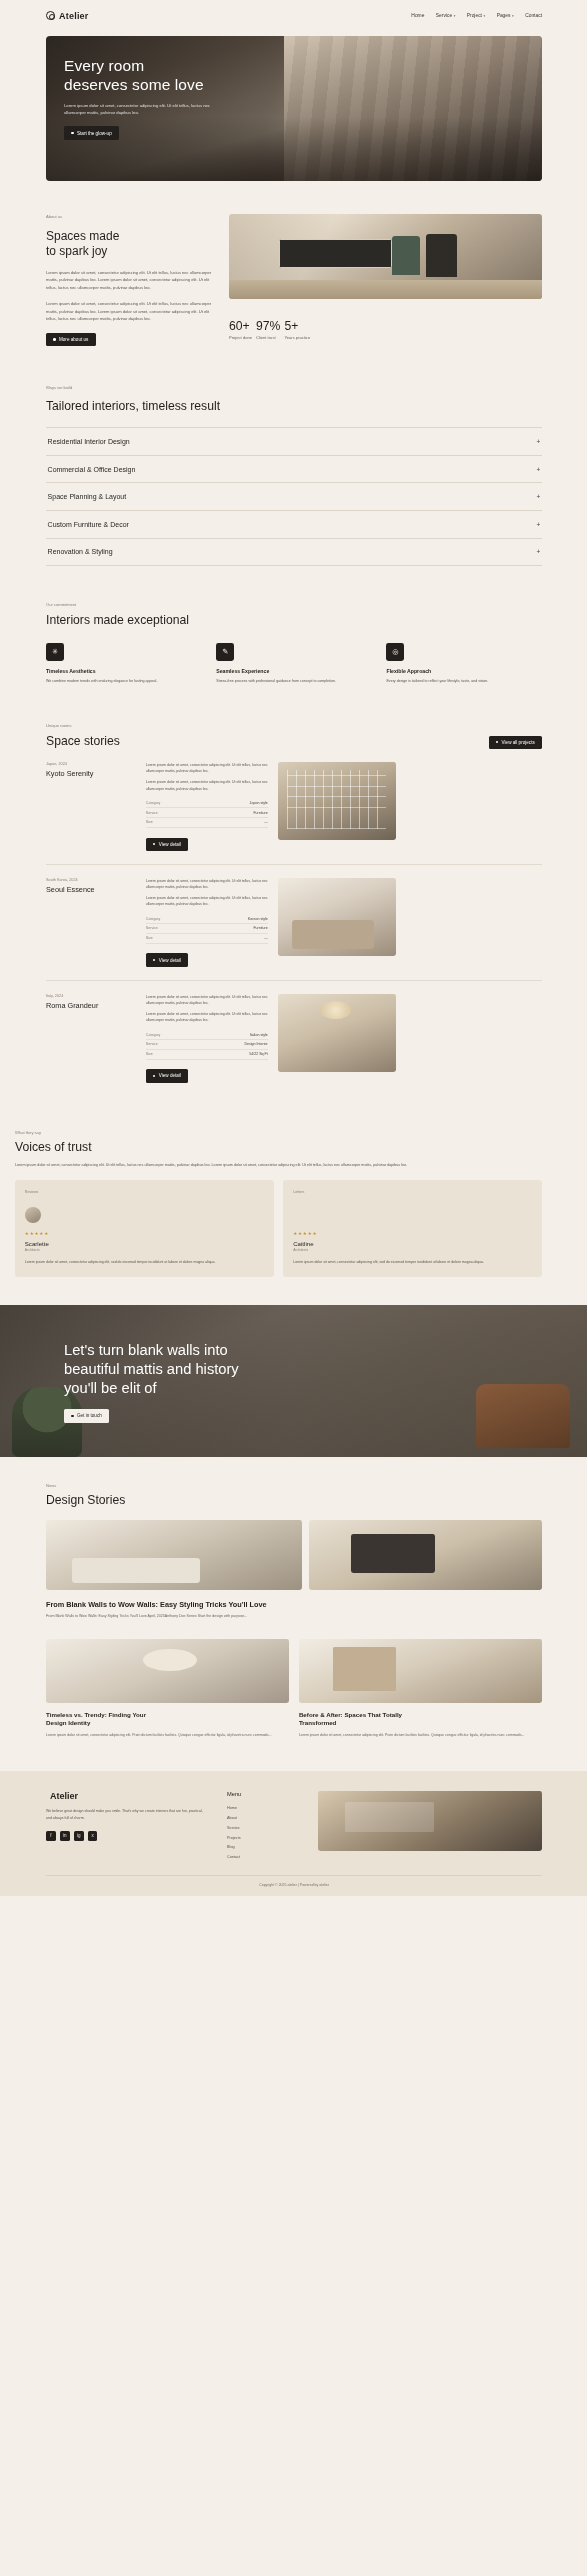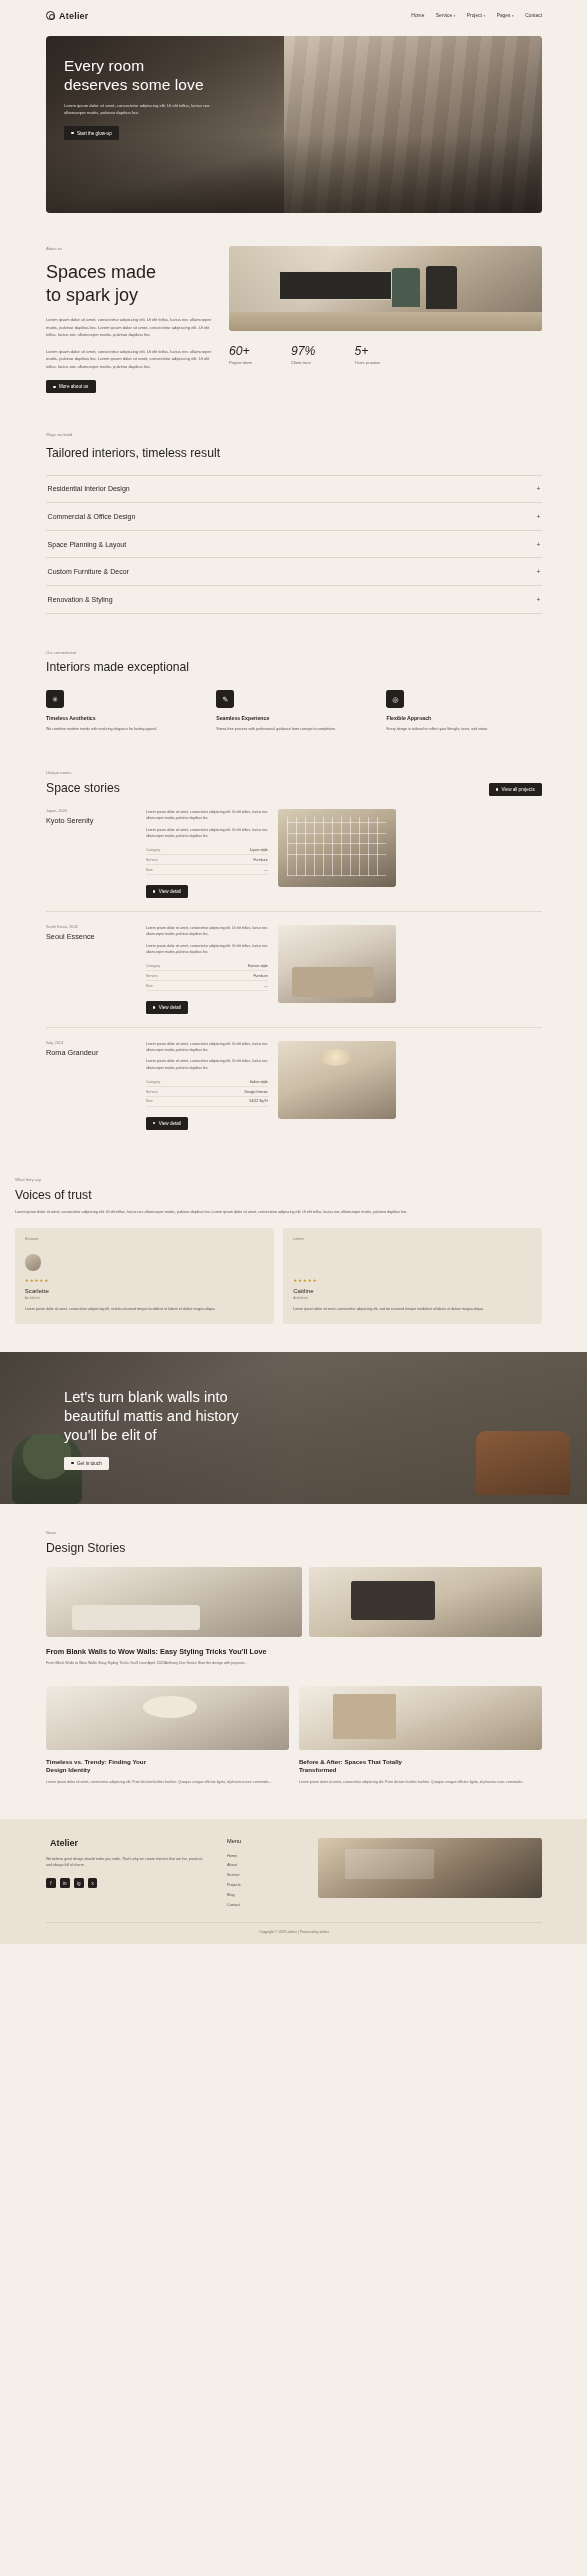--- a/index.html
+++ b/index.html
@@ -19,21 +19,21 @@
   }
   .brand { display: flex; align-items: center; gap: 4.1px; font-size: 9px; font-weight: bold; letter-spacing: 0.2px; }
   .brand .mark { width: 9px; height: 9px; border: 0.8px solid #231f1c; border-radius: 50%; position: relative; }
   .brand .mark:after { content:""; position:absolute; left:1.6px; top:1.6px; width:4.1px; height:4.1px; border:0.8px solid #231f1c; border-radius:50%; }
   .nav-links { display: flex; gap: 11.4px; align-items: center; }
   .nav-links a { font-size: 4.9px; color: #3b3530; text-decoration: none; display: flex; align-items: center; gap: 1.6px; }
   .caret { font-size: 3.3px; opacity: .7; }
 
   
   .hero {
-    margin: 4.9px 46px 0; height: 177px; border-radius: 4.1px; overflow: hidden; position: relative;
+    margin: 4.9px 46px 0; height: 145px; border-radius: 4.1px; overflow: hidden; position: relative;
     background:
       linear-gradient(100deg, rgba(20,16,13,.72) 0%, rgba(28,22,18,.52) 45%, rgba(30,24,20,.22) 72%, rgba(40,32,26,.18) 100%),
       linear-gradient(165deg, #6d6156 0%, #8a7a69 22%, #b8a793 42%, #cbbda8 56%, #7d6e60 72%, #4c423a 100%);
   }
   .hero:before{
     content:""; position:absolute; right:0; top:0; width:52%; height:100%;
     background:
       linear-gradient(180deg, rgba(255,255,255,.10), rgba(0,0,0,.26)),
       repeating-linear-gradient(96deg, rgba(255,255,255,.05) 0 11.4px, rgba(0,0,0,.05) 11.4px 24.5px),
       linear-gradient(140deg,#c9b9a4,#8e7c6a 55%,#4e443c);
@@ -57,36 +57,36 @@
   .btn-light .dot { width: 2.4px; height: 2.4px; background: #231f1c; border-radius: 50%; display: inline-block; }
 
   
   .sec { padding: 0 46px; }
   .eyebrow { font-size: 4.1px; color: #8c8279; margin-bottom: 5.7px; }
   .h2 { font-size: 12.2px; font-weight: normal; line-height: 1.25; }
 
   
   .about { margin-top: 33px; display: flex; gap: 13px; }
   .about-left { width: 170px; }
-  .about-left h2 { font-size: 18px; font-weight: normal; line-height: 1.28; margin-top: 10px; }
+  .about-left h2 { font-size: 12px; font-weight: normal; line-height: 1.28; margin-top: 10px; }
   .about-left p { font-size: 4.1px; line-height: 1.85; color: #5d554e; margin-top: 9px; }
   .about-right { flex: 1; }
   .about-photo {
     height: 85px; border-radius: 3.3px; position: relative; overflow: hidden;
     background:
       linear-gradient(180deg, rgba(255,255,255,.12), rgba(0,0,0,.10)),
       linear-gradient(120deg,#cdbfa9 0%, #e2d6c3 30%, #b9a88f 62%, #8d7e6d 100%);
   }
   .about-photo .tvscreen{
     position:absolute; left:16%; top:30%; width:36%; height:34%; background:#2b2926; border:1.6px solid #d8cdbc; border-radius:1.6px;
   }
   .about-photo .figA{ position:absolute; left:52%; top:26%; width:9%; height:46%; background:#4a5b4e; border-radius:3.3px 3.3px 0 0;}
   .about-photo .figB{ position:absolute; left:63%; top:24%; width:10%; height:50%; background:#2f2c28; border-radius:3.3px 3.3px 0 0;}
   .about-photo .floor{ position:absolute; left:0; bottom:0; width:100%; height:22%; background:linear-gradient(180deg,#c2b298,#a8977c);}
-  .stats { display: flex; gap: 39px; margin-top: 13px; font-style: italic; }
+  .stats { display: flex; gap: 4px; margin-top: 20px; }
   .stat .num { font-size: 12.2px; font-weight: normal; }
   .stat .lbl { font-size: 4.1px; color: #6c645c; margin-top: 2.4px; }
 
   
   .services { margin-top: 39px; }
   .services h2 { margin-top: 9px; }
   .acc { margin-top: 13px; border-top: 0.8px solid #ddd5c9; }
   .acc-row {
     display: flex; align-items: center; justify-content: space-between;
     padding: 9.8px 1.6px; border-bottom: 0.8px solid #ddd5c9; cursor: pointer;

